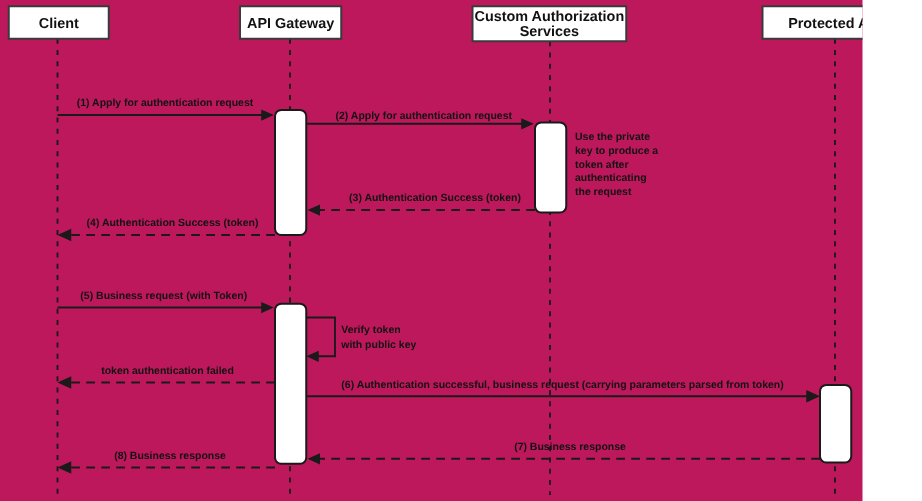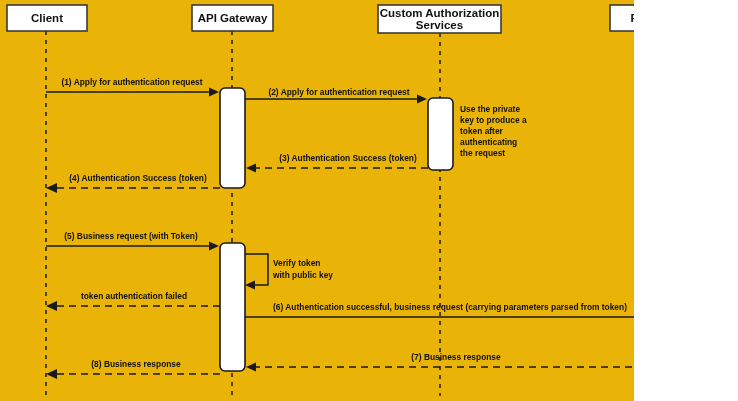--- a/index.html
+++ b/index.html
@@ -5,23 +5,23 @@
   html, body {
     margin: 0;
     padding: 0;
     background: #ffffff;
   }
   body {
     font-family: "Liberation Sans", sans-serif;
   }
   #diagram-root {
     position: relative;
-    width: 634px;
+    width: 690px;
     height: 401px;
-    background: #eab308;
+    background: #be185d;
     overflow: hidden;
   }
   svg#seq-svg {
     position: absolute;
     top: 0;
     left: 0;
     width: 738px;
     height: 401px;
   }
   .participant-box rect {

